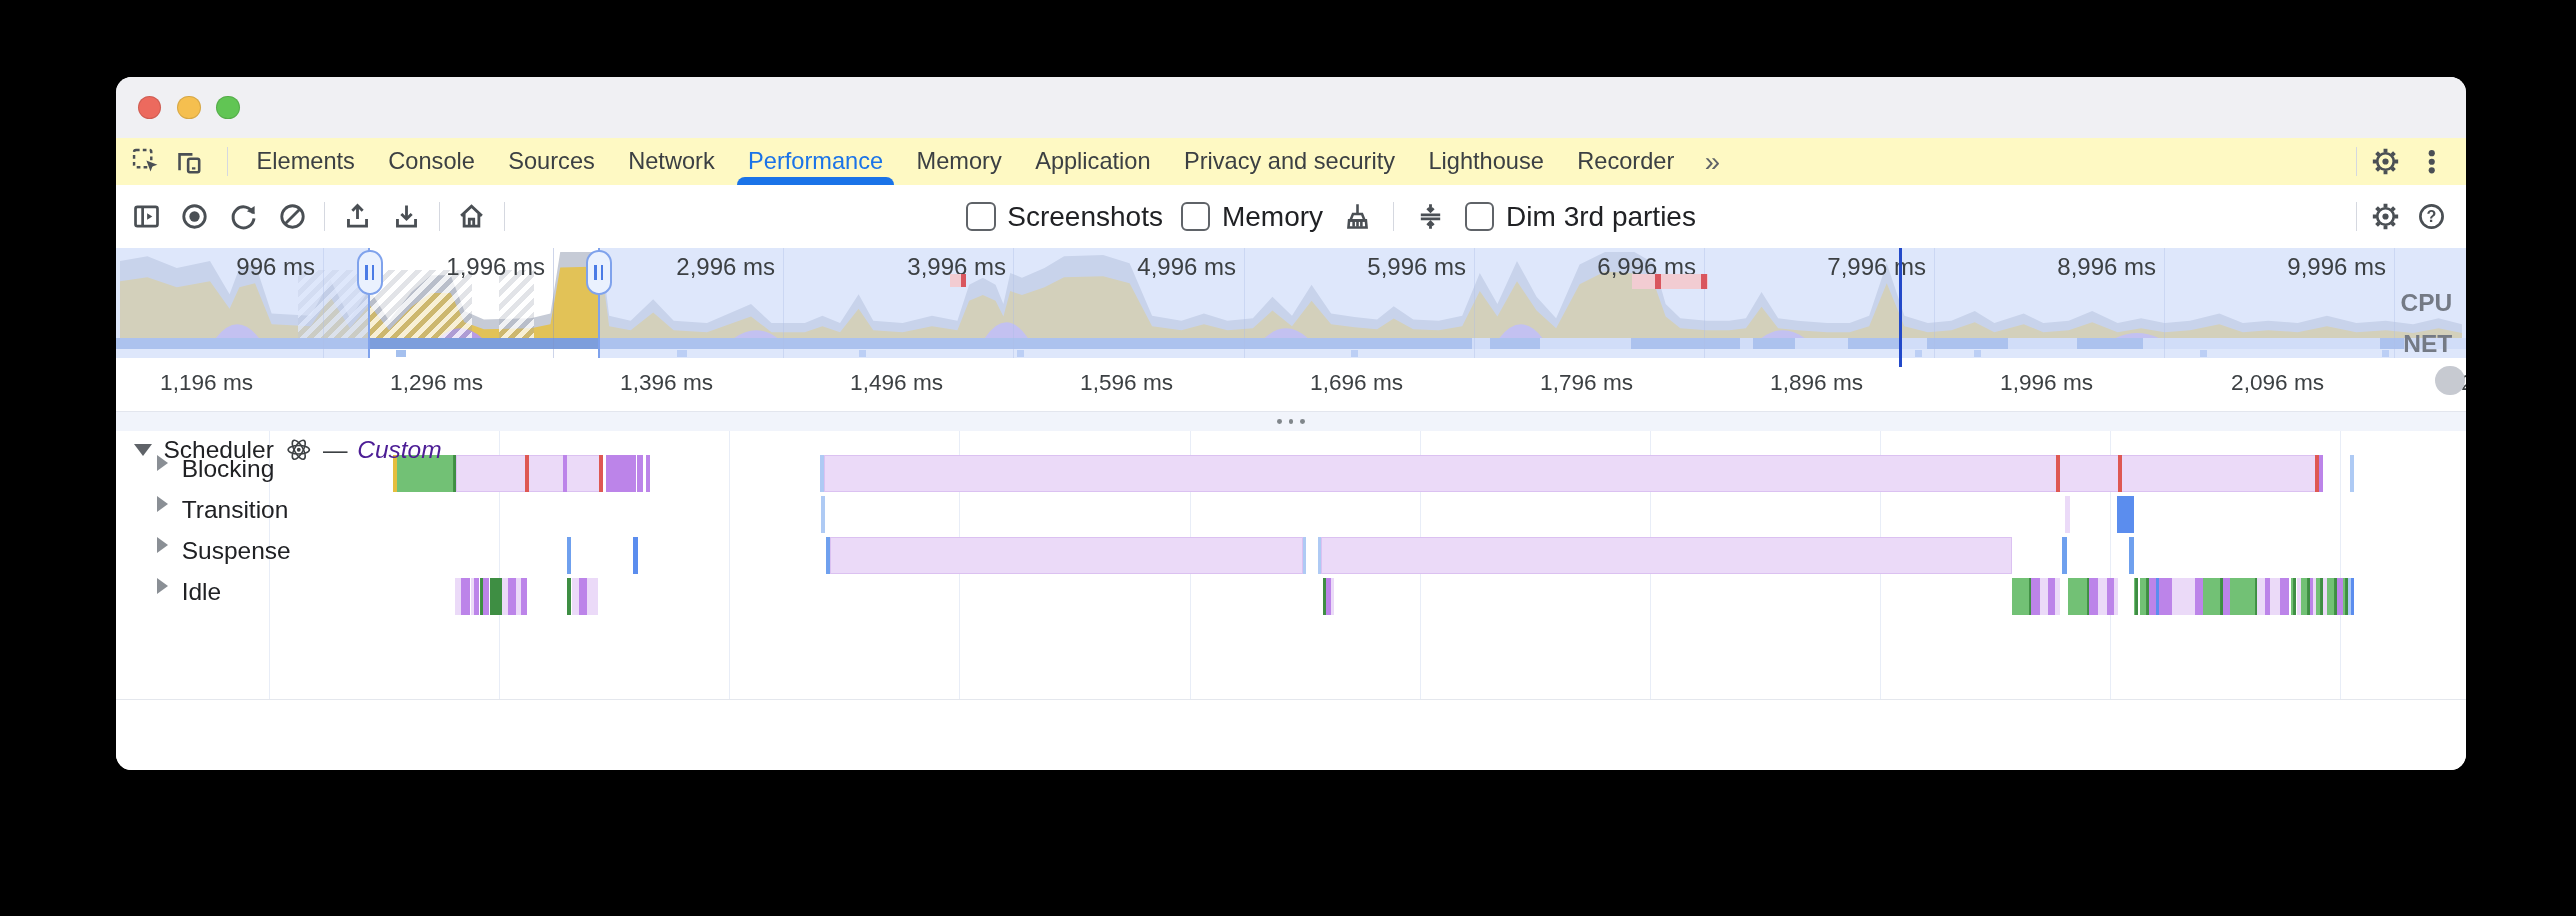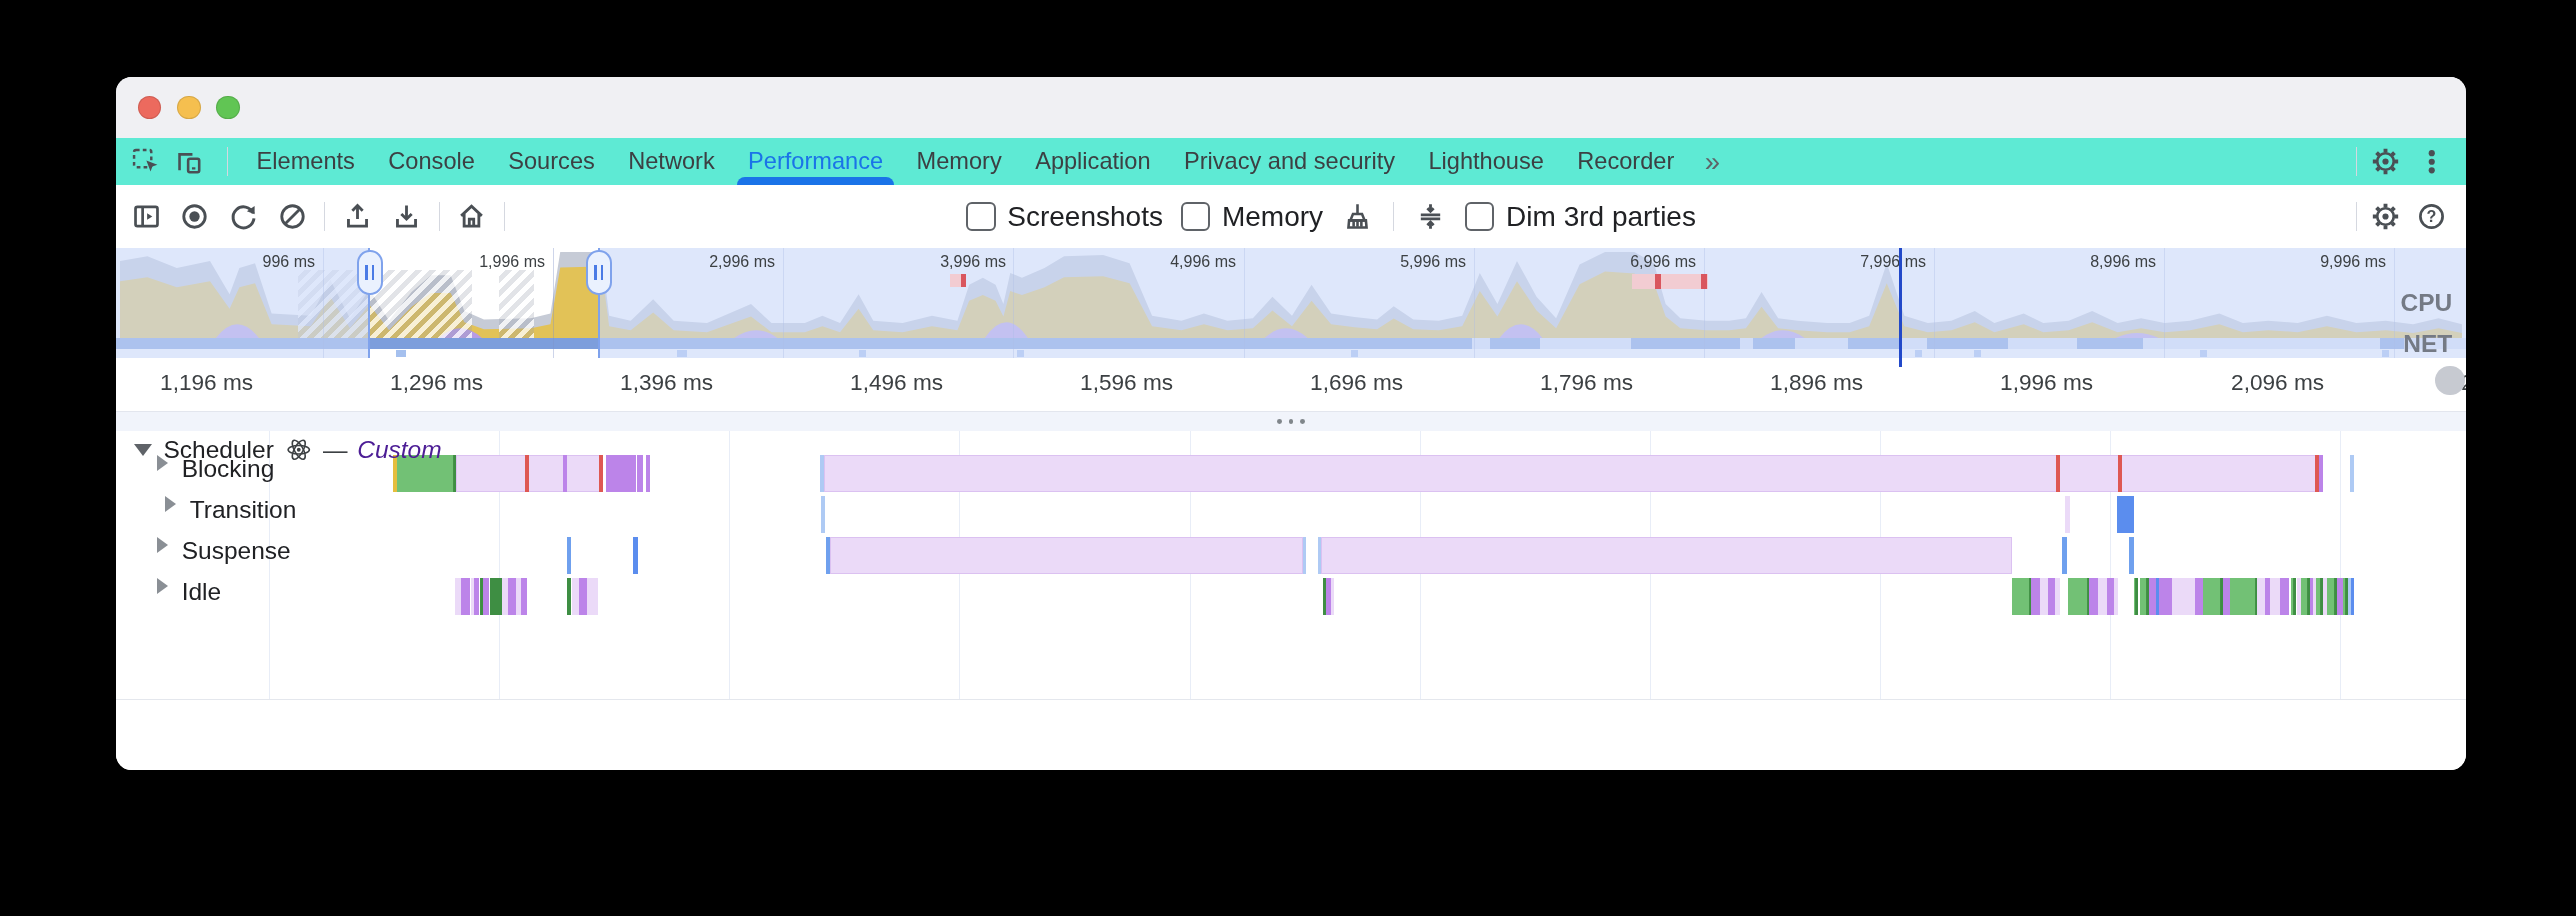--- a/index.html
+++ b/index.html
@@ -7,21 +7,21 @@
        font-family:"Liberation Sans","DejaVu Sans",sans-serif;-webkit-font-smoothing:antialiased;}
   .win{position:absolute;left:116px;top:77px;width:2350px;height:693px;background:#fff;
        border-radius:15.7px;overflow:hidden;box-shadow:0 23.6px 69px rgba(0,0,0,.65);}
   
   .titlebar{position:absolute;left:0;top:0;width:100%;height:61px;background:#F0F0F3;border-bottom:1px solid #DBDBDF;}
   .tl{position:absolute;top:18.7px;width:23.6px;height:23.6px;border-radius:50%;}
   .tl.red{left:21.6px;background:#EC6A5E;box-shadow:inset 0 0 0 1px rgba(0,0,0,.12);}
   .tl.yellow{left:61px;background:#F5BF4F;box-shadow:inset 0 0 0 1px rgba(0,0,0,.12);}
   .tl.green{left:100px;background:#61C554;box-shadow:inset 0 0 0 1px rgba(0,0,0,.12);}
   
-  .tabbar{position:absolute;left:0;top:61px;width:100%;height:47px;background:#5eead4;border-bottom:1px solid #DADCE0;
+  .tabbar{position:absolute;left:0;top:61px;width:100%;height:47px;background:#fef9c3;border-bottom:1px solid #DADCE0;
           display:flex;align-items:center;}
   .panel-icons{display:flex;align-items:center;padding-left:13.7px;gap:9.8px;}
   .icon-28{width:33px;height:33px;display:flex;align-items:center;justify-content:center;color:#4A4F54;}
   .vdiv{width:1px;height:29.5px;background:#D5D8E0;margin:0 11.8px;flex:none;}
   #tabs{display:flex;align-items:stretch;height:100%;}
   .tab{display:flex;align-items:center;padding:0 16.7px;font-size:23.6px;color:#3C4043;position:relative;white-space:nowrap;cursor:default;}
   .tab.active{color:#1A73E8;}
   .tab.active::after{content:"";position:absolute;left:5.9px;right:5.9px;bottom:0;height:7.9px;background:#1A73E8;border-radius:7.9px 7.9px 0 0;}
   .more-tabs{font-size:27.5px;color:#5F6368;padding:0 13.7px;}
   .tabbar-right{margin-left:auto;display:flex;align-items:center;padding-right:17.7px;}
@@ -30,21 +30,21 @@
            display:flex;align-items:center;}
   #tool-left{display:flex;align-items:center;padding-left:13.7px;gap:15.7px;}
   #tool-center{position:absolute;left:850px;top:0;height:63px;display:flex;align-items:center;gap:17.7px;}
   #tool-right{position:absolute;right:17.7px;top:0;height:63px;display:flex;align-items:center;}
   .chk{display:flex;align-items:center;gap:11.8px;}
   .chkbox{width:25.5px;height:25.5px;border:2.5px solid #5F6368;border-radius:5.9px;background:#fff;}
   .chklabel{font-size:28px;color:#202124;white-space:nowrap;}
   
   .minimap{position:absolute;left:0;top:171px;width:100%;height:110px;background:#fff;border-bottom:1px solid #C9D2E8;overflow:hidden;}
   .mm-grid{position:absolute;top:0;width:1px;height:110px;background:rgba(125,145,200,.38);}
-  .mm-label{position:absolute;top:4.9px;width:157px;text-align:right;font-size:16px;color:#3C4043;}
+  .mm-label{position:absolute;top:4.9px;width:157px;text-align:right;font-size:24px;color:#3C4043;}
   .hatch{position:absolute;top:21.6px;height:69px;background:repeating-linear-gradient(135deg,rgba(255,255,255,.75) 0 4.9px,rgba(150,156,170,.28) 4.9px 9.8px);}
   .mm-overlay{position:absolute;top:0;height:110px;background:rgba(201,217,248,.62);}
   .netlane{position:absolute;left:0;top:90px;width:100%;height:10.8px;background:#DCE5F8;}
   .netseg{position:absolute;top:0;height:10.8px;background:#7D9EDC;}
   .netbit{position:absolute;top:102px;height:6.9px;background:#A5C0EE;}
   .cpu-tag,.net-tag{position:absolute;right:13.7px;font-size:24.5px;font-weight:700;color:#747A85;}
   .cpu-tag{top:41px;} .net-tag{top:82px;}
   .handle-line{position:absolute;top:0;width:2px;height:110px;background:#7FA2EC;}
   .handle-pill{position:absolute;top:2px;width:25.5px;height:45px;border-radius:12.8px;background:#EAF1FE;border:2px solid #7FA2EC;
                display:flex;align-items:center;justify-content:center;gap:3.9px;box-sizing:border-box;}
@@ -483,21 +483,21 @@
         </svg>
       </span>
       <span class="dash">—</span>
       <span class="subtitle">Custom</span>
     </div>
     <div id="ta-rows">
         <div class="row-label" style="top: 23.6px;">
           <span class="tri-right"></span>
           <span>Blocking</span>
         </div>
-        <div class="row-label" style="top: 65px; padding-left: 8px;">
+        <div class="row-label" style="top: 65px;">
           <span class="tri-right"></span>
           <span>Transition</span>
         </div>
         <div class="row-label" style="top: 106px;">
           <span class="tri-right"></span>
           <span>Suspense</span>
         </div>
         <div class="row-label" style="top: 147px;">
           <span class="tri-right"></span>
           <span>Idle</span>

